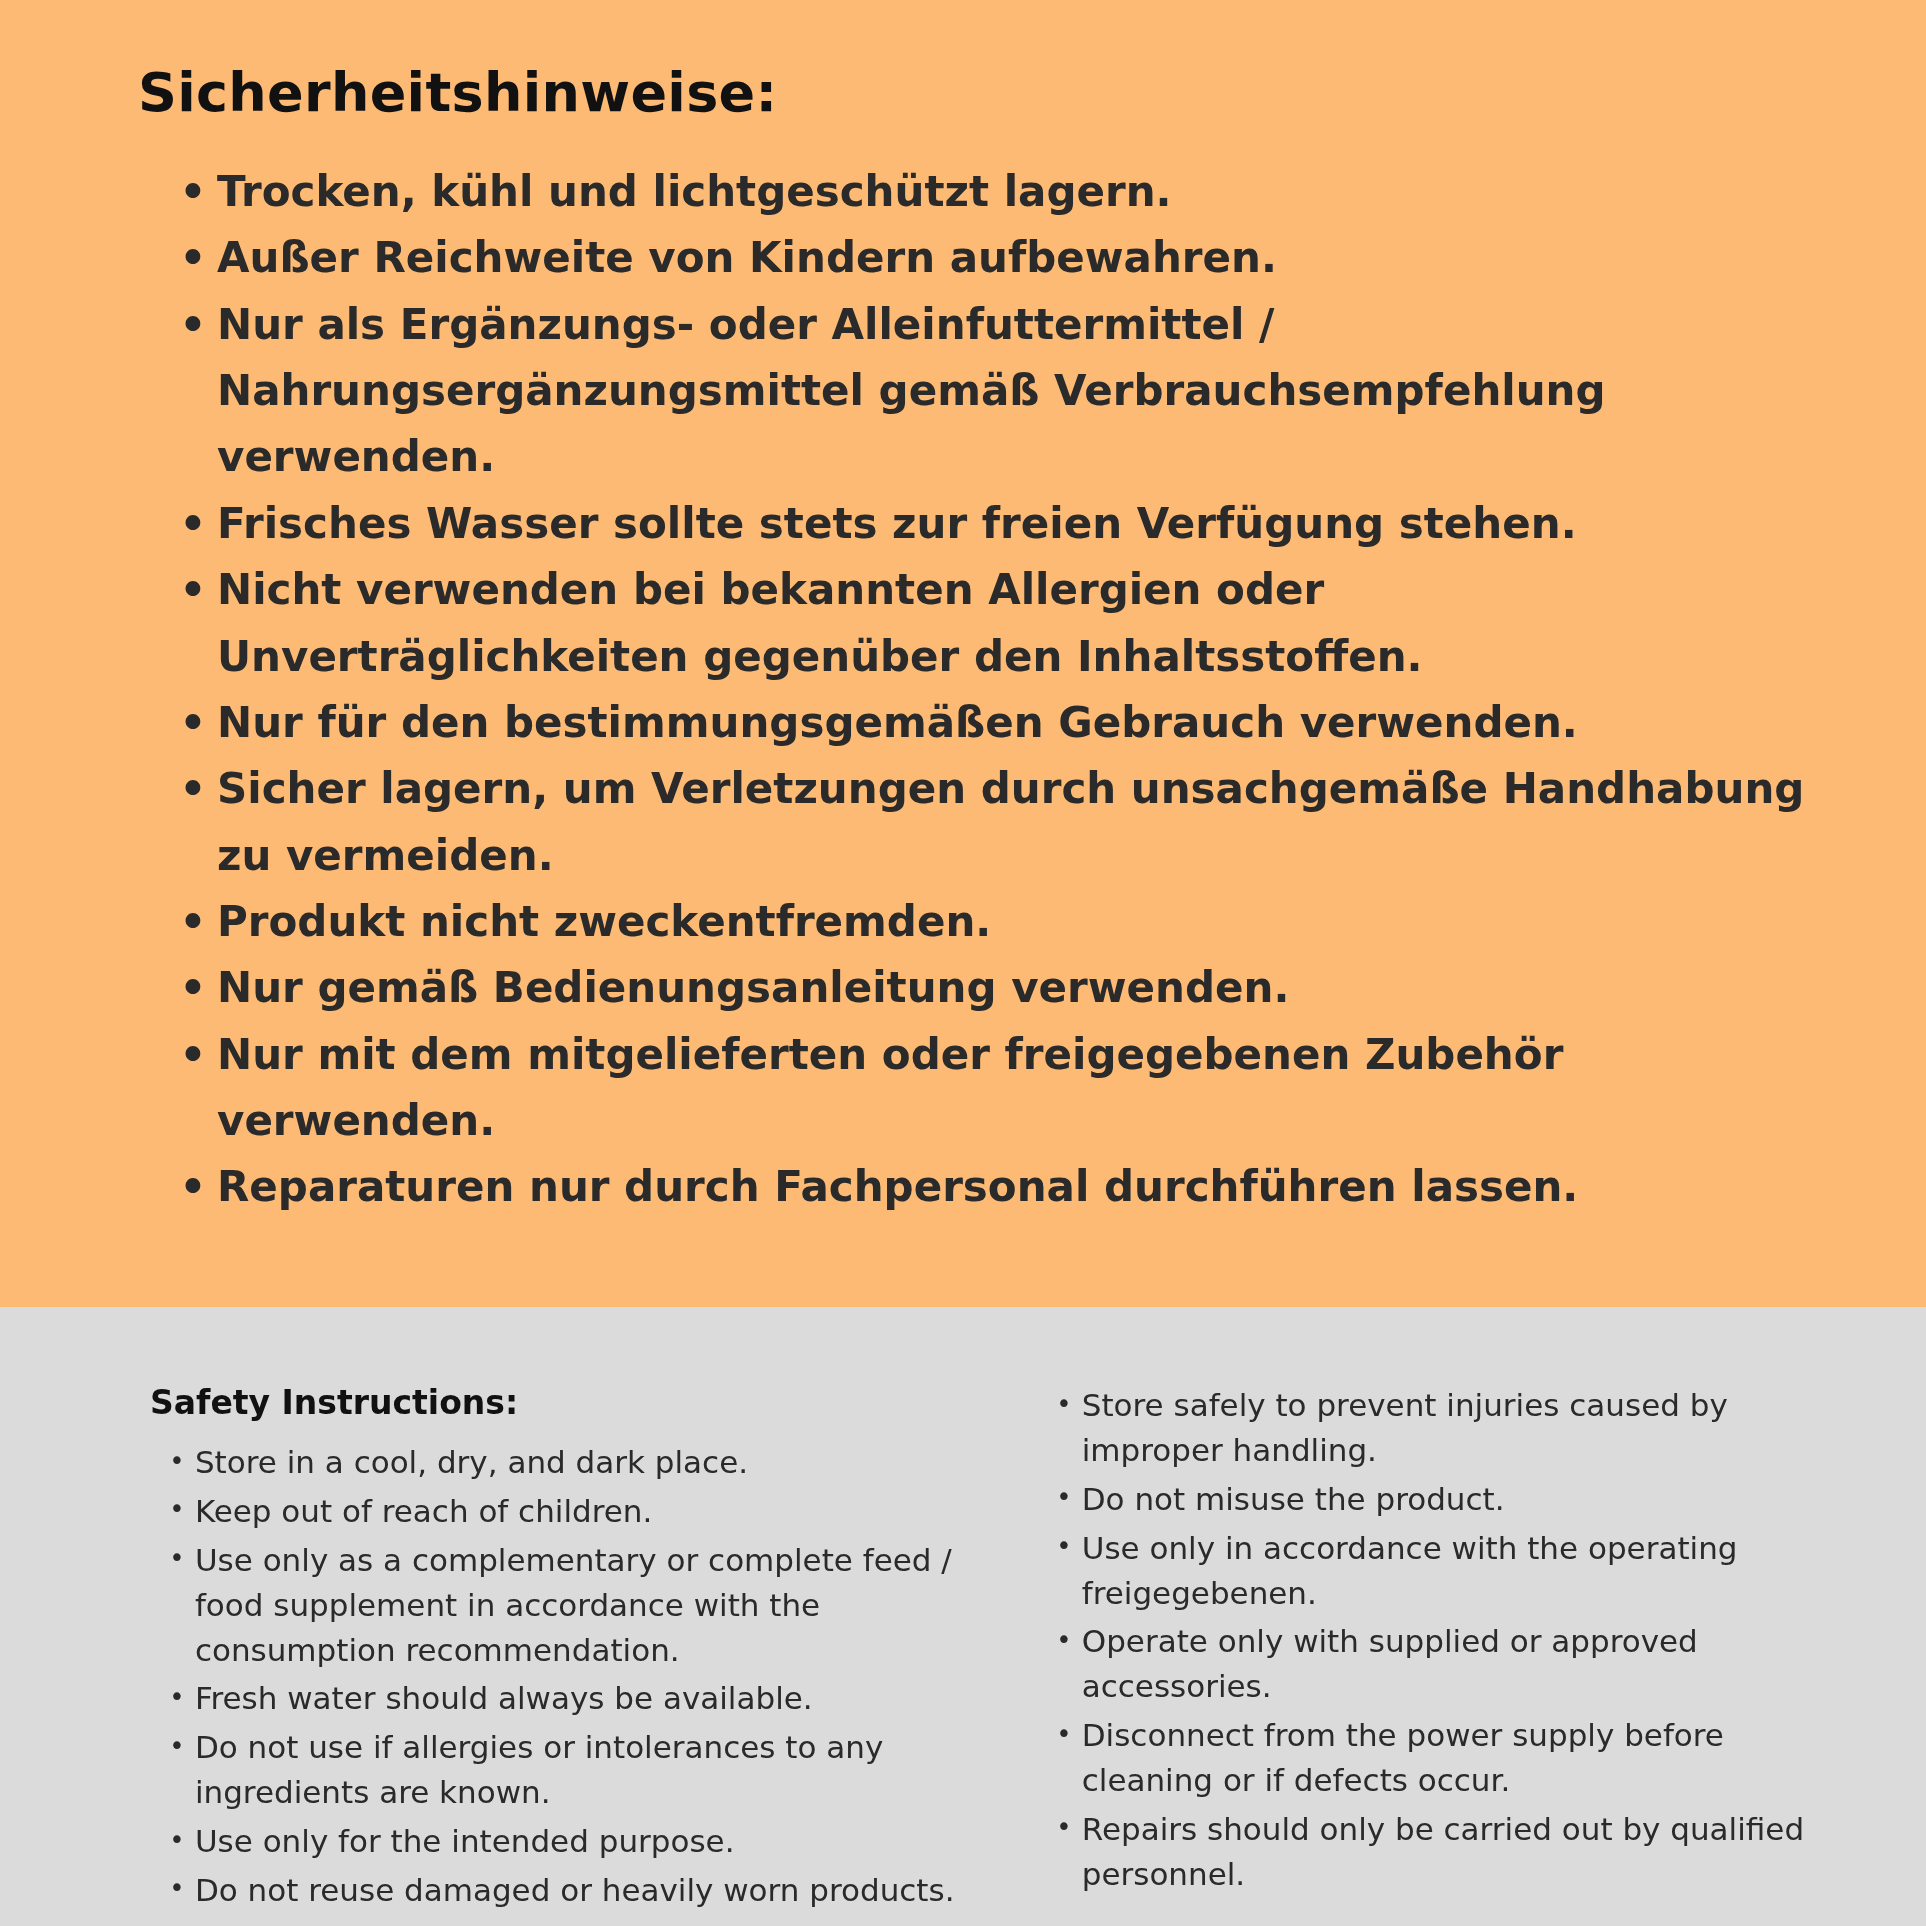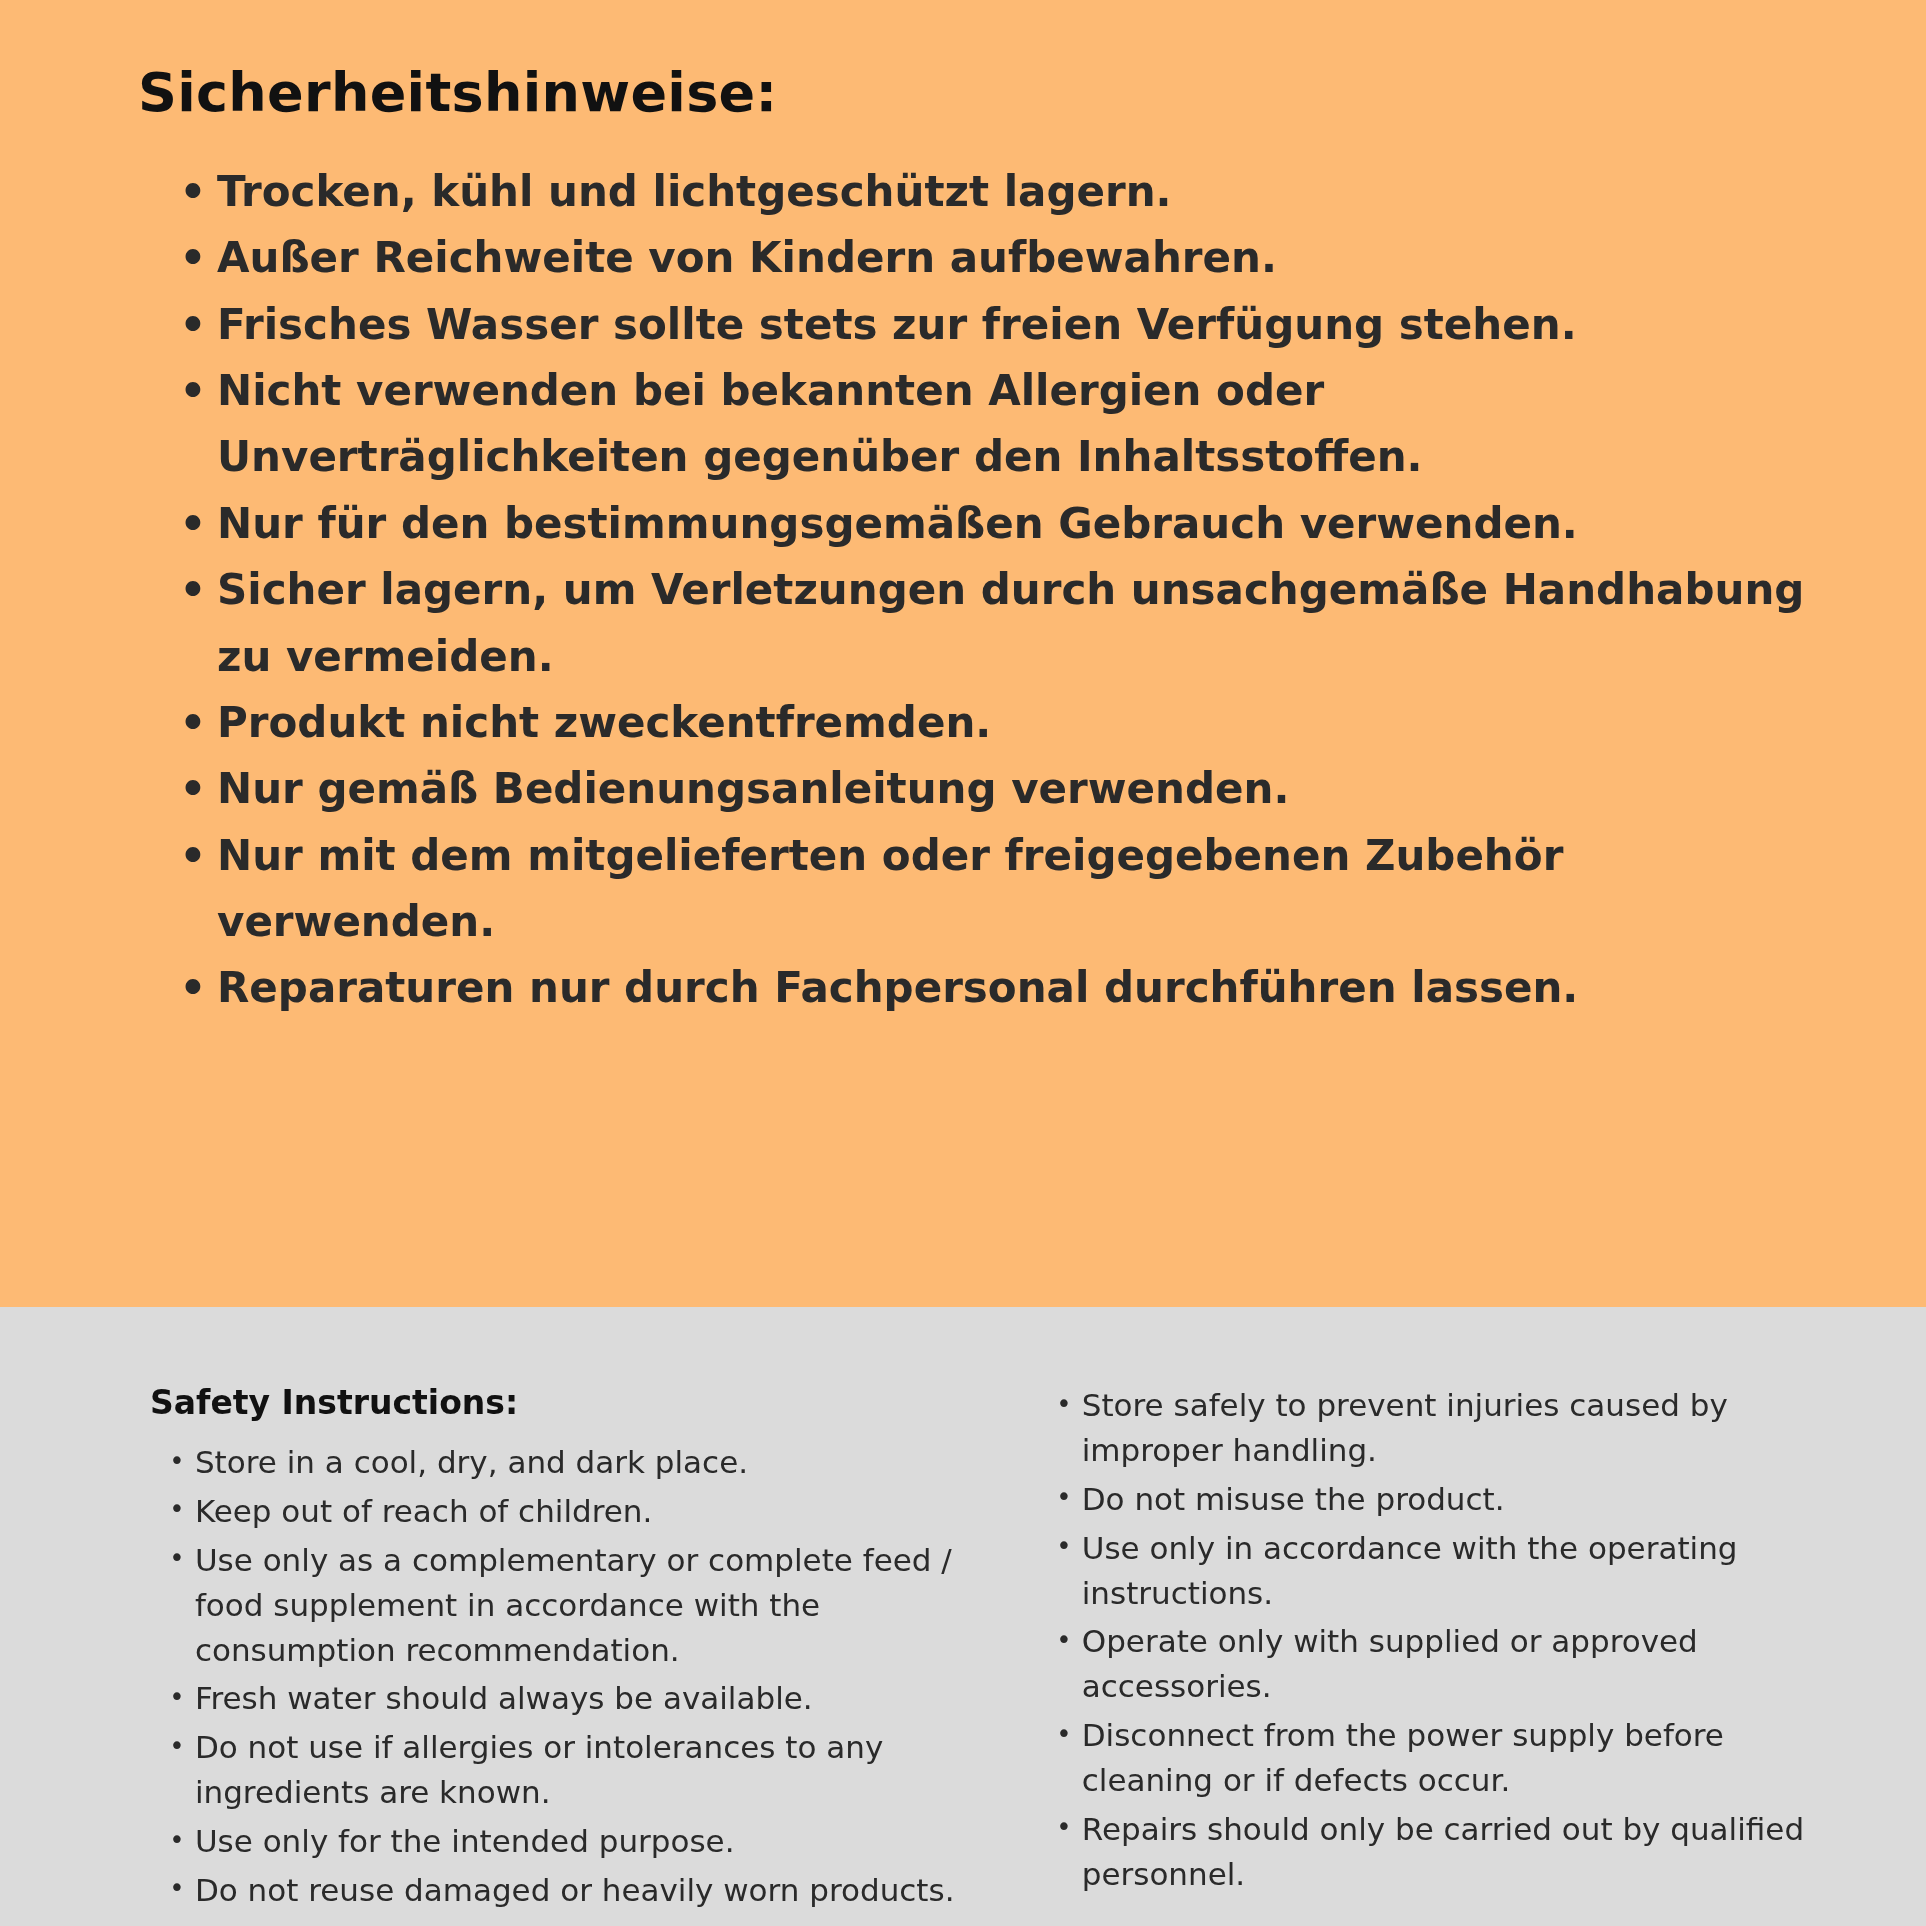--- a/index.html
+++ b/index.html
@@ -96,20 +96,21 @@
 </head>
 <body>
 
 <div class="page">
 
   <section class="german-section">
     <h1 class="german-title">Sicherheitshinweise:</h1>
     <ul class="bullet-list">
         <li>Trocken, kühl und lichtgeschützt lagern.</li>
         <li>Außer Reichweite von Kindern aufbewahren.</li>
+        <li>Nur als Ergänzungs- oder Alleinfuttermittel / Nahrungsergänzungsmittel gemäß Verbrauchsempfehlung verwenden.</li>
         <li>Frisches Wasser sollte stets zur freien Verfügung stehen.</li>
         <li>Nicht verwenden bei bekannten Allergien oder Unverträglichkeiten gegenüber den Inhaltsstoffen.</li>
         <li>Nur für den bestimmungsgemäßen Gebrauch verwenden.</li>
         <li>Sicher lagern, um Verletzungen durch unsachgemäße Handhabung zu vermeiden.</li>
         <li>Produkt nicht zweckentfremden.</li>
         <li>Nur gemäß Bedienungsanleitung verwenden.</li>
         <li>Nur mit dem mitgelieferten oder freigegebenen Zubehör verwenden.</li>
         <li>Reparaturen nur durch Fachpersonal durchführen lassen.</li>
       </ul>
   </section>
@@ -124,21 +125,21 @@
           <li>Fresh water should always be available.</li>
           <li>Do not use if allergies or intolerances to any ingredients are known.</li>
           <li>Use only for the intended purpose.</li>
           <li>Do not reuse damaged or heavily worn products.</li>
         </ul>
     </div>
     <div class="english-col right">
       <ul class="bullet-list">
           <li>Store safely to prevent injuries caused by improper handling.</li>
           <li>Do not misuse the product.</li>
-          <li>Use only in accordance with the operating instructions.</li>
+          <li>Use only in accordance with the operating freigegebenen.</li>
           <li>Operate only with supplied or approved accessories.</li>
           <li>Disconnect from the power supply before cleaning or if defects occur.</li>
           <li>Repairs should only be carried out by qualified personnel.</li>
         </ul>
     </div>
   </section>
 
 </div>
 
 

